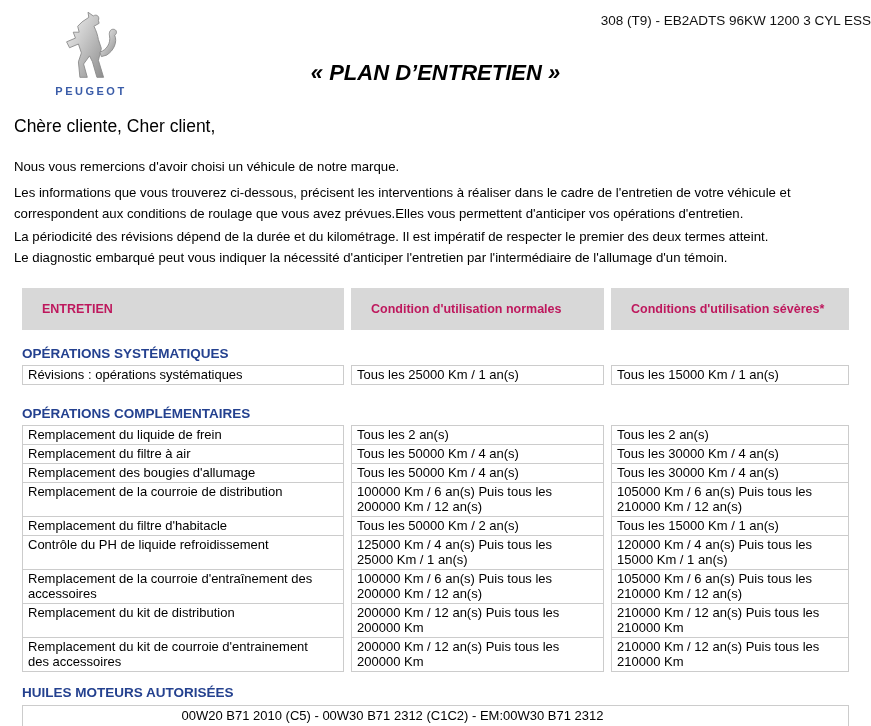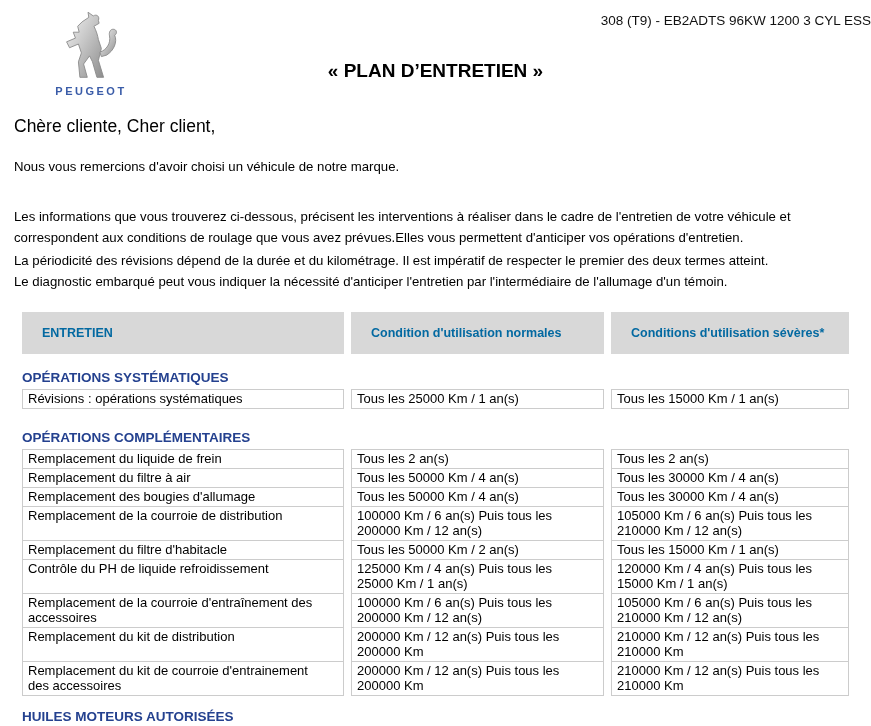--- a/index.html
+++ b/index.html
@@ -16,38 +16,38 @@
     font-size:13.5px; color:#111;
   }
   .logo-block { position:absolute; left:43px; top:10px; width:96px; text-align:center; }
   .logo-lion { width:80px; height:74px; display:block; margin:0 auto; }
   .brand-word {
     margin-top:1px; font-size:11px; font-weight:bold;
     letter-spacing:2.5px; color:#3a5ca8;
   }
   .doc-title {
     position:absolute; left:0; right:0; top:60px;
-    text-align:center; font-size:19px; font-weight:bold; color:#000;
+    text-align:center; font-size:22px; font-weight:bold; color:#000;font-style:italic;
   }
 
   
   .content { padding:0 14px; }
   .greeting { font-size:17.5px; margin:10px 0 0 0; color:#000; }
   .para { font-size:13.2px; line-height:21px; white-space:pre-line; color:#000; }
   .para.p1 { margin-top:19px; }
-  .para.p2 { margin-top:29px; }
+  .para.p2 { margin-top:5px; }
   .para.p3 { margin-top:2px; }
 
   
   .mtable { margin:20px 8px 0 8px; }
   .thead-row {
     display:grid; grid-template-columns:322px 253px 1fr; column-gap:7px;
   }
   .hcell {
-    background:#d8d8d8; color:#0369a1; font-weight:bold;
+    background:#d8d8d8; color:#be185d; font-weight:bold;
     font-size:12.5px; padding:14px 4px 14px 20px;
   }
   .section-title {
     color:#24418f; font-weight:bold; font-size:13.5px;
     margin:16px 0 5px 0;
   }
   .section-title.second { margin-top:21px; }
   .trow {
     display:grid; grid-template-columns:322px 253px 1fr; column-gap:7px;
     margin-top:-1px;

